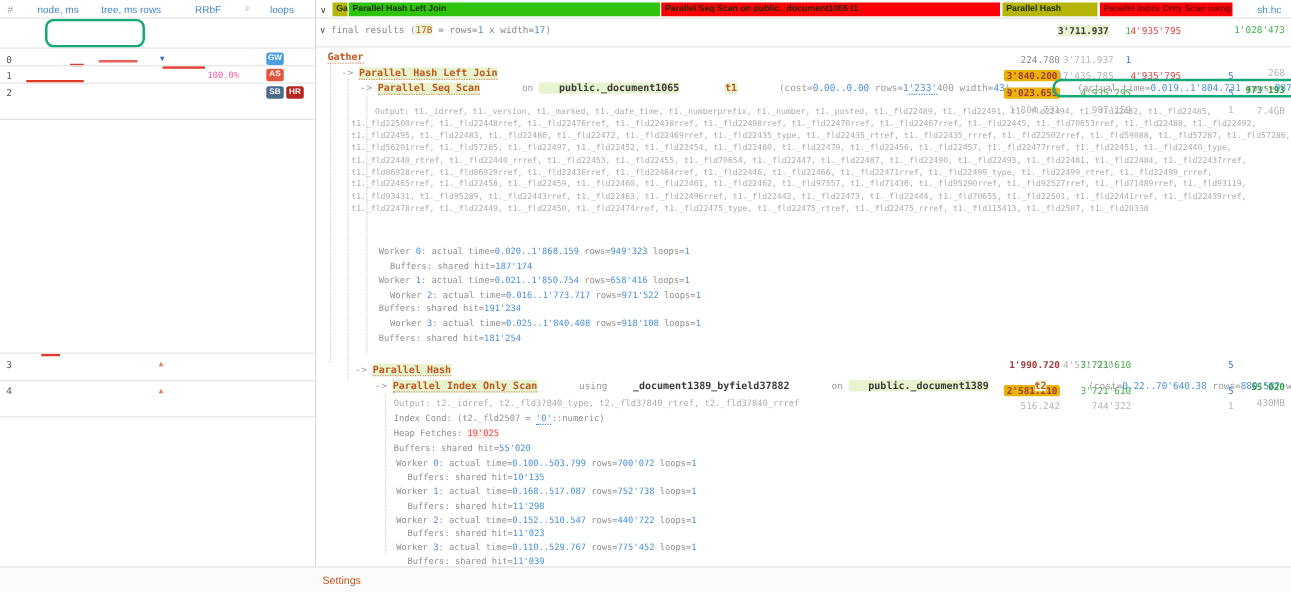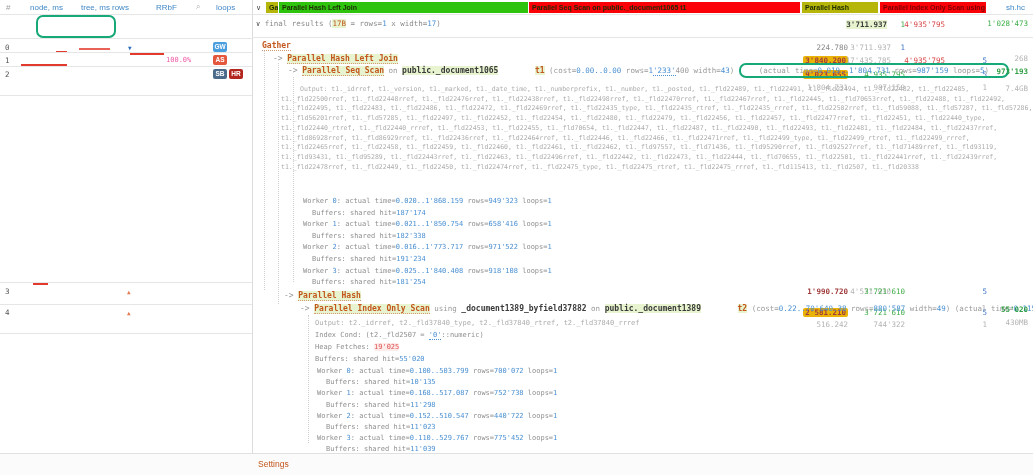--- a/index.html
+++ b/index.html
@@ -34,24 +34,24 @@
   .seg-green{background:#2ec40e;}
   .seg-red{background:#fb0007;}
   .seg-olive{background:#b5b50a;}
   .seg-darktext{color:#7a0000;}
   .chev{color:#444;font-size:7px;}
   .link{color:#4189c7;font-size:8px;}
   
   .pl{position:absolute;font-family:"DejaVu Sans Mono",monospace;font-size:7.5px;color:#8f8f8f;white-space:nowrap;}
   .node-name{color:#c2561c;font-weight:bold;font-size:8px;border-bottom:1px dotted #d49b71;}
   .hl{background:#e7f4cf;}
-  .tbl{color:#3a3a3a;font-weight:bold;font-size:8px;}
+  .tbl{color:#3a3a3a;font-weight:bold;font-size:8px;padding-left:16px;}
   .alias{color:#c2561c;font-weight:bold;font-size:8px;margin-left:32px;}
   .arrow{color:#9a9a9a;font-size:8px;}
-  .costtxt{color:#9a9a9a;}
+  .costtxt{color:#9a9a9a;margin-left:29px;}
   .outblock{position:absolute;font-family:"DejaVu Sans Mono",monospace;font-size:6.5px;color:#adadad;
             line-height:9.7px;white-space:nowrap;}
   .outblock>div:first-child{padding-left:19px;}
   .detblock{position:absolute;font-family:"DejaVu Sans Mono",monospace;font-size:7px;color:#8f8f8f;
             line-height:12px;white-space:nowrap;}
   .wrkblock{position:absolute;font-family:"DejaVu Sans Mono",monospace;font-size:7px;color:#8f8f8f;
             white-space:nowrap;}
   .wrk1{line-height:11.6px;} .wrk2{line-height:11.2px;}
   .wrkblock>div:nth-child(even){padding-left:9px;}
   .n{color:#4a90d2;}
@@ -201,21 +201,20 @@
       <div>t1._fld93431, t1._fld95289, t1._fld22443rref, t1._fld22463, t1._fld22496rref, t1._fld22442, t1._fld22473, t1._fld22444, t1._fld70655, t1._fld22501, t1._fld22441rref, t1._fld22439rref,</div>
       <div>t1._fld22478rref, t1._fld22449, t1._fld22450, t1._fld22474rref, t1._fld22475_type, t1._fld22475_rtref, t1._fld22475_rrref, t1._fld115413, t1._fld2507, t1._fld20338</div>
     </div>
 
 
   <div class="wrkblock wrk1" style="left:303px;top:196px;">
 
   <div>Worker <span class="n">0</span>: actual time=<span class="n">0.020..1'868.159</span> rows=<span class="n">949'323</span> loops=<span class="n">1</span></div>
       <div>Buffers: shared hit=<span class="n">187'174</span></div>
       <div>Worker <span class="n">1</span>: actual time=<span class="n">0.021..1'850.754</span> rows=<span class="n">658'416</span> loops=<span class="n">1</span></div>
-      <div>Buffers: shared hit=<span class="n">182'338</span></div>
       <div>Worker <span class="n">2</span>: actual time=<span class="n">0.016..1'773.717</span> rows=<span class="n">971'522</span> loops=<span class="n">1</span></div>
       <div>Buffers: shared hit=<span class="n">191'234</span></div>
       <div>Worker <span class="n">3</span>: actual time=<span class="n">0.025..1'840.408</span> rows=<span class="n">918'108</span> loops=<span class="n">1</span></div>
       <div>Buffers: shared hit=<span class="n">181'254</span></div>
     </div>
 
   <div class="pl" style="left:284px;top:291px;">
     <span class="arrow">-&gt;</span>
     <span class="node-name hl">Parallel Hash</span>
   </div>

